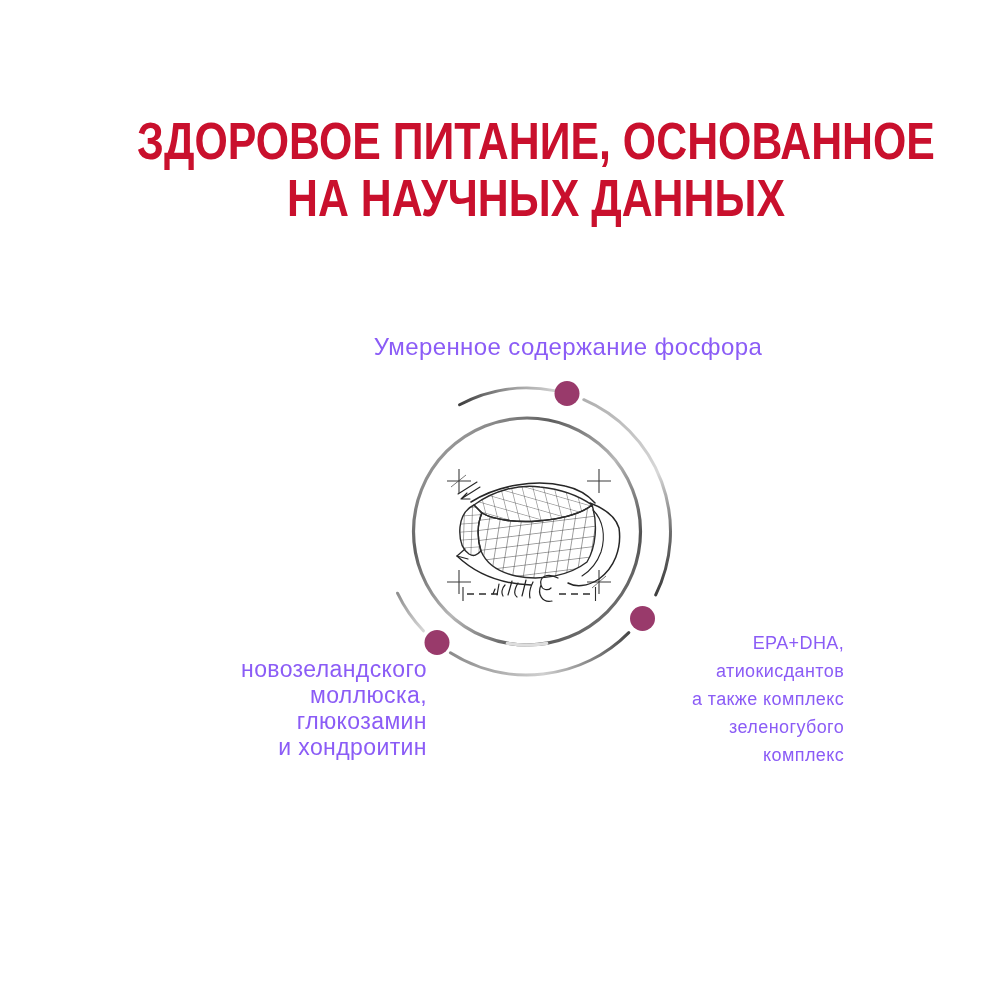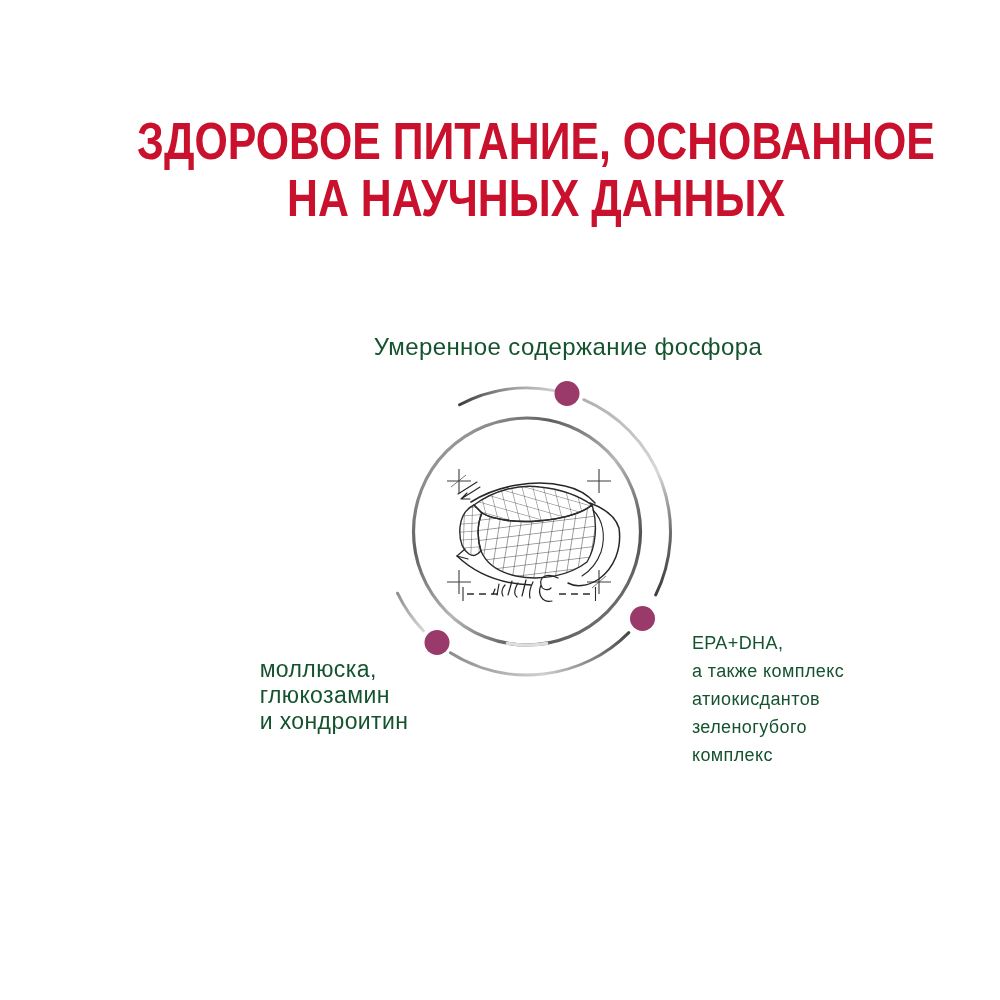--- a/index.html
+++ b/index.html
@@ -18,22 +18,22 @@
     color:#c9102d;
     transform:scaleX(0.84);
     transform-origin:50% 0;
     letter-spacing:0px;
     white-space:nowrap;
   }
   .tline{display:block;}
   .diagram-svg{position:absolute;left:0;top:0;}
   .lbl{
     position:absolute;
-    color:#14532d;
-    text-align:left;
+    color:#8b5cf6;
+    text-align:right;
     white-space:nowrap;
     letter-spacing:0.4px;
   }
   .lbl-top{
     top:334px;left:532px;transform:translateX(-50%);
     font-size:24px;line-height:26px;
   }
   .lbl-left{
     top:656px;left:298px;transform:translateX(-50%);
     font-size:23px;line-height:26px;
@@ -148,26 +148,27 @@
         <path d="M425,499 L444,487 M422,494 L441,482 M425,499 L434,499 M425,499 L431,493" stroke-width="1.1"></path>
       </g>
     </g>
   </svg>
 
   <div class="lbl lbl-top">
     <span class="lline">Умеренное содержание фосфора</span>
   </div>
 
   <div class="lbl lbl-left">
+    <span class="lline">новозеландского</span>
     <span class="lline">моллюска,</span>
     <span class="lline">глюкозамин</span>
     <span class="lline">и хондроитин</span>
   </div>
 
   <div class="lbl lbl-right">
     <span class="lline">EPA+DHA,</span>
+    <span class="lline">атиокисдантов</span>
     <span class="lline">а также комплекс</span>
-    <span class="lline">атиокисдантов</span>
     <span class="lline">зеленогубого</span>
     <span class="lline">комплекс</span>
   </div>
 
 </div>
 
 </body></html>

